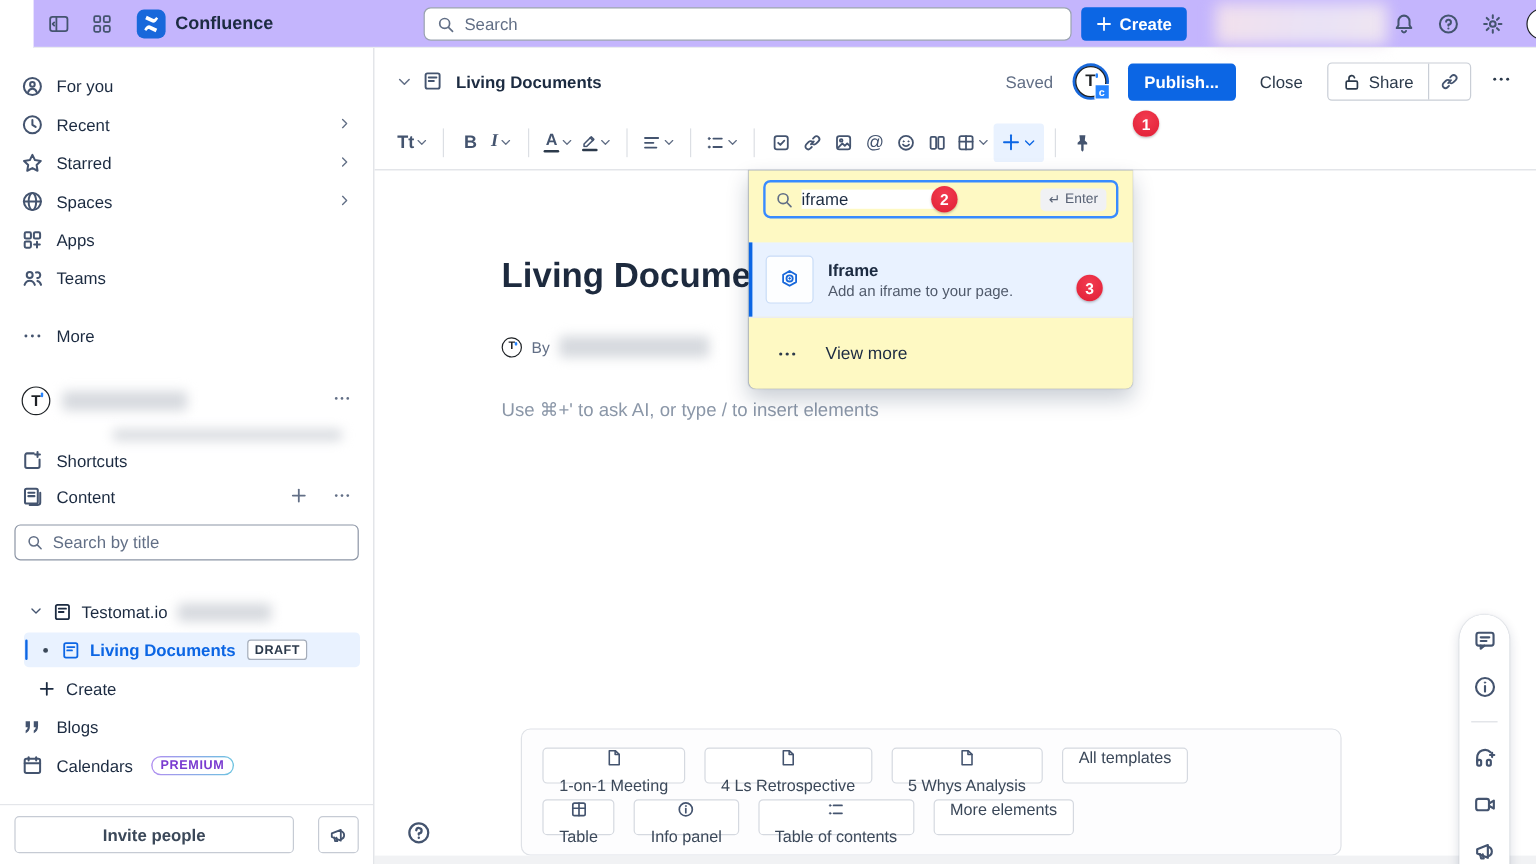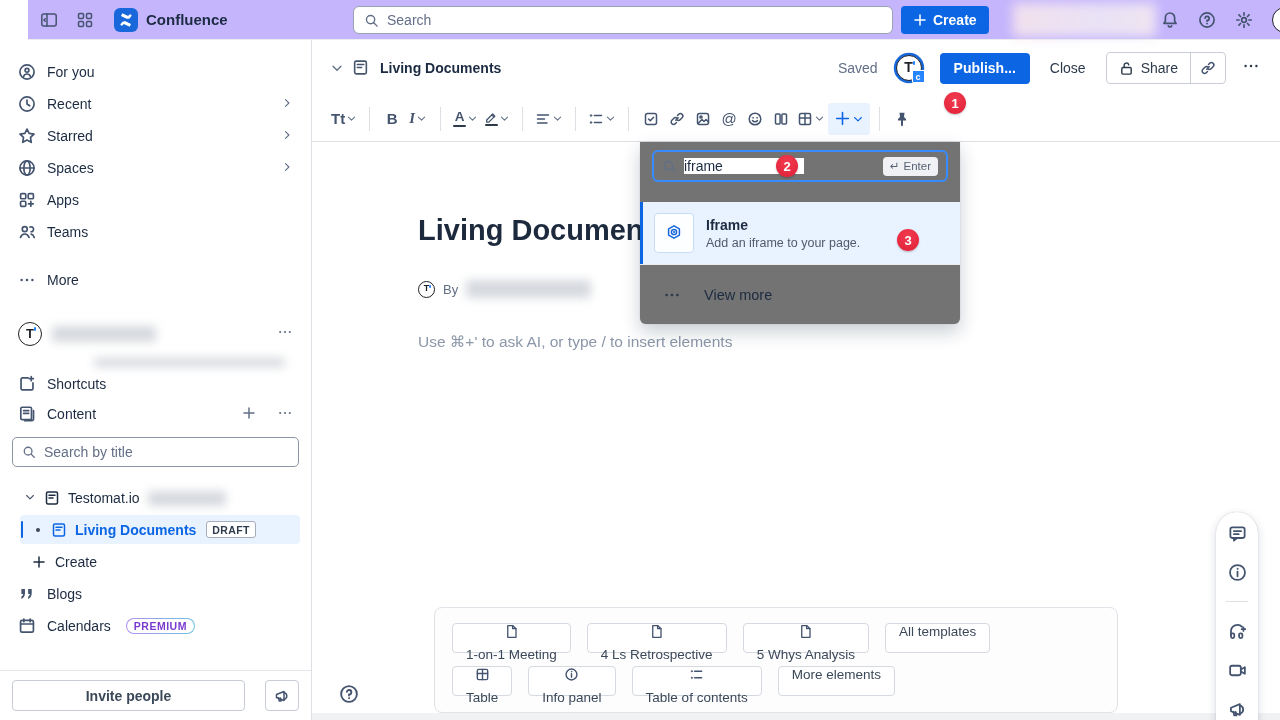--- a/index.html
+++ b/index.html
@@ -46,21 +46,21 @@
   .srow .chev-r { margin-left:auto; color:#626f86; }
   .hub-chip { width:20px; height:20px; border-radius:4px; background:#e9ebef; color:#2c3a4b;
               display:flex; align-items:center; justify-content:center; flex:0 0 auto; margin-left:-1px; }
   .space-head { margin-top:22px; height:32px; display:flex; align-items:center; gap:10px; padding:0 8px; }
   .space-head .dots { margin-left:auto; color:#626f86; }
   .redact-line { margin:8px 16px 0 84px; height:9px; }
   .side-input { margin:8px 2px 0 2px; height:30px; border:1px solid #8c95a5; border-radius:5px;
                 display:flex; align-items:center; gap:8px; padding:0 9px; color:#626f86; background:#fff; }
   .side-input input { border:none; outline:none; flex:1; font-size:14px; font-family:inherit; color:#1c2b41; background:transparent; }
   .side-input input::placeholder { color:#626f86; }
-  .tree-root { margin-top:16px; height:30px; display:flex; align-items:center; gap:8px; padding:0 8px 0 14px;
+  .tree-root { margin-top:28px; height:30px; display:flex; align-items:center; gap:8px; padding:0 8px 0 14px;
                font-size:14px; font-weight:500; color:#1c2b41; }
   .tree-sel { margin:2px 1px 0 10px; height:29px; background:#e9f2ff; border-radius:4px; position:relative;
               display:flex; align-items:center; gap:8px; padding:0 8px 0 10px; }
   .tree-sel::before { content:""; position:absolute; left:1px; top:6px; bottom:6px; width:2px; background:#0c66e4; border-radius:2px; }
   .tree-sel .bullet { width:4px; height:4px; border-radius:50%; background:#3b4859; margin:0 3px 0 6px; }
   .tree-sel .lbl { color:#0c66e4; font-size:14px; font-weight:600; }
   .chip-draft { margin-left:2px; border:1px solid #a5adba; border-radius:3px; background:#fff; color:#2c3a4b;
                 font-size:10.5px; font-weight:700; letter-spacing:.4px; padding:1.5px 5px; }
   .tree-create { margin-top:4px; height:28px; display:flex; align-items:center; gap:9px; padding:0 8px 0 22px;
                  font-size:14px; font-weight:500; color:#1c2b41; }
@@ -101,21 +101,21 @@
           justify-content:center; color:#44546f; gap:1px; }
   .tbtn .glyph { font-size:15px; font-weight:600; }
   .tsep { width:1px; height:24px; background:#dcdfe4; margin:0 9px; flex:0 0 auto; }
   .chev { color:#626f86; display:flex; }
   .aunder { display:flex; flex-direction:column; align-items:center; line-height:1; }
   .aunder .bar { width:13px; height:2.5px; background:#2c3a4b; border-radius:1px; margin-top:1px; }
   .tbtn.active { background:#e9f2ff; color:#0c66e4; position:relative; padding:0 6px; }
   .tbtn.active .chev { color:#0c66e4; }
 
   
-  .insert-pop { position:absolute; left:328px; top:102px; width:320px; background:#737373; border-radius:0 0 6px 6px;
+  .insert-pop { position:absolute; left:312px; top:102px; width:320px; background:#fef9c3; border-radius:0 0 6px 6px;
                 box-shadow:0 0 1px rgba(9,30,66,.32), 0 8px 18px rgba(9,30,66,.22); z-index:8; }
   .pop-search { margin:8px 12px 0 12px; height:32px; border:2px solid #388bff; border-radius:6px; display:flex;
                 align-items:center; gap:7px; padding:0 8px; color:#626f86; }
   .pop-search input { border:none; outline:none; width:120px; font-size:14px; color:#1c2b41; font-family:inherit; }
   .enter-chip { margin-left:auto; background:#f0f1f4; border-radius:4px; padding:2.5px 7px; font-size:11.5px;
                 color:#586275; display:flex; gap:4px; align-items:center; }
   .pop-item { margin-top:20px; height:62px; display:flex; align-items:center; gap:12px; padding:0 12px; }
   .pop-item.selected { background:#e9f2ff; border-left:3px solid #0c66e4; padding-left:11px; }
   .macro-box { width:40px; height:40px; border:1px solid #c9dcf7; border-radius:4px; background:#fdfeff;
                display:flex; align-items:center; justify-content:center; color:#1868db; }

